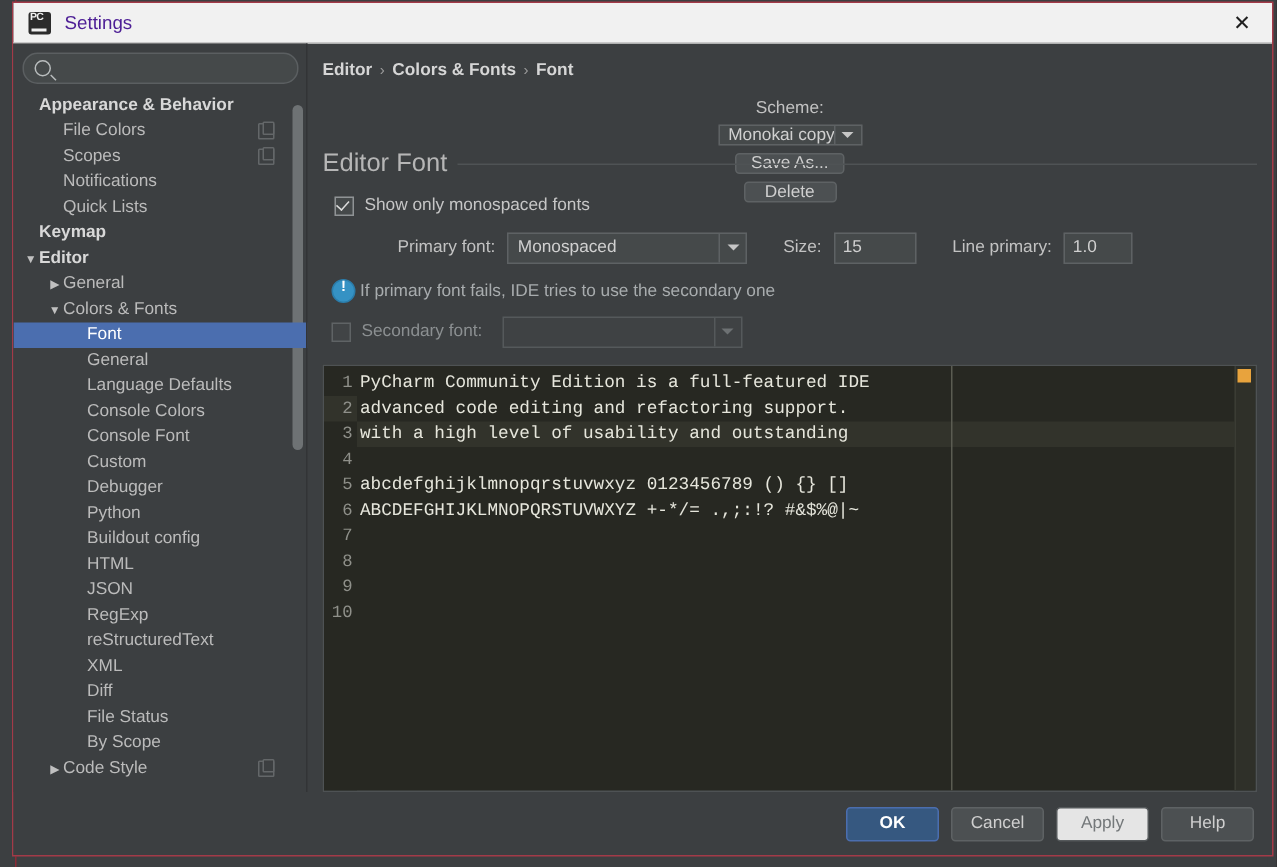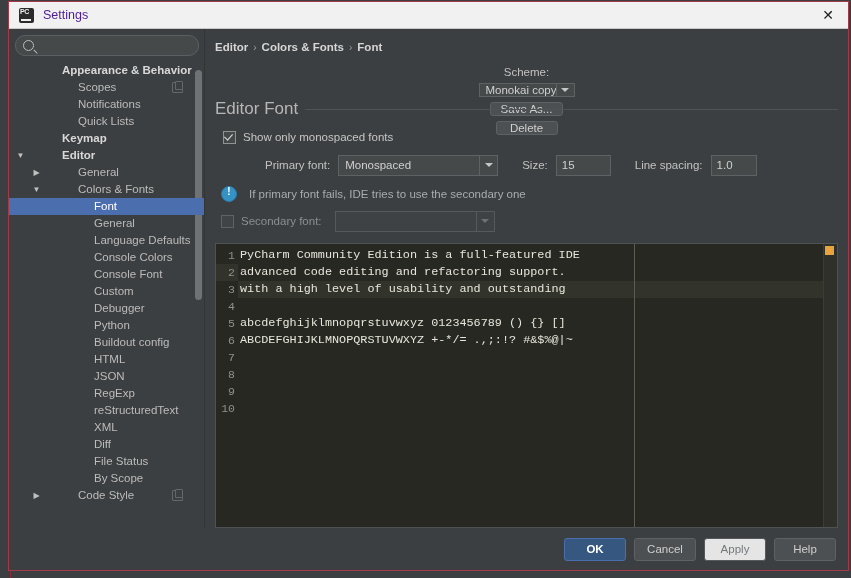--- a/index.html
+++ b/index.html
@@ -170,21 +170,21 @@
     font-weight: bold;
   }
   .twisty {
     width: 11px;
     flex: none;
     font-size: 8px;
     color: #c0c0c0;
     text-align: center;
     line-height: 17px;
   }
-  .row-label { line-height: 17px; margin-left: 36px; }
+  .row-label { line-height: 17px; }
   .copy-badge {
     position: absolute;
     right: 22px;
     width: 9px; height: 9px;
     border: 1px solid #6b6f71;
     border-radius: 1px;
     opacity: .85;
   }
   .copy-badge::after {
     content: "";
@@ -351,21 +351,21 @@
     display: flex;
     align-items: center;
     padding: 0 5px;
     font-size: 11.5px;
     color: #d0d0d0;
   }
 
   .note-row {
     display: flex;
     align-items: center;
-    gap: 12px;
+    gap: 3px;
     margin: 9px 0 0 8px;
     height: 18px;
   }
   .info-icon {
     width: 14px; height: 14px;
     border-radius: 50%;
     background: #3592c4;
     border: 1px solid #2b7dab;
     position: relative;
     flex: none;
@@ -514,20 +514,25 @@
         <div class="tree" id="tree">
           <div class="tree-scroll">
             <div class="tree-scroll-thumb"></div>
           </div>
         <div class="tree-row bold">
               <span class="twisty" style="margin-left: 6px;"></span>
               <span class="row-label">Appearance &amp; Behavior</span>
             </div>
             <div class="tree-row">
               <span class="twisty" style="margin-left: 22px;"></span>
+              <span class="row-label">File Colors</span>
+              <span class="copy-badge"></span>
+            </div>
+            <div class="tree-row">
+              <span class="twisty" style="margin-left: 22px;"></span>
               <span class="row-label">Scopes</span>
               <span class="copy-badge"></span>
             </div>
             <div class="tree-row">
               <span class="twisty" style="margin-left: 22px;"></span>
               <span class="row-label">Notifications</span>
             </div>
             <div class="tree-row">
               <span class="twisty" style="margin-left: 22px;"></span>
               <span class="row-label">Quick Lists</span>
@@ -662,21 +667,21 @@
             <span class="spacer-left"></span>
             <span class="lbl">Primary font:</span>
             <div class="combo" style="width:160px">
               <span class="combo-val">Monospaced</span>
               <span class="arrow-cell">
                   <span class="arrow-dn"></span>
                 </span>
             </div>
             <span class="lbl" style="margin-left:16px">Size:</span>
             <div class="field" style="width:55px">15</div>
-            <span class="lbl" style="margin-left:16px">Line spacing:</span>
+            <span class="lbl" style="margin-left:16px">Line primary:</span>
             <div class="field" style="width:46px">1.0</div>
           </div>
 
           <div class="note-row">
             <span class="info-icon"></span>
             <span class="note-text">If primary font fails, IDE tries to use the secondary one</span>
           </div>
 
           <div class="opt-row" style="margin-left:8px">
             <span class="checkbox disabled"></span>

